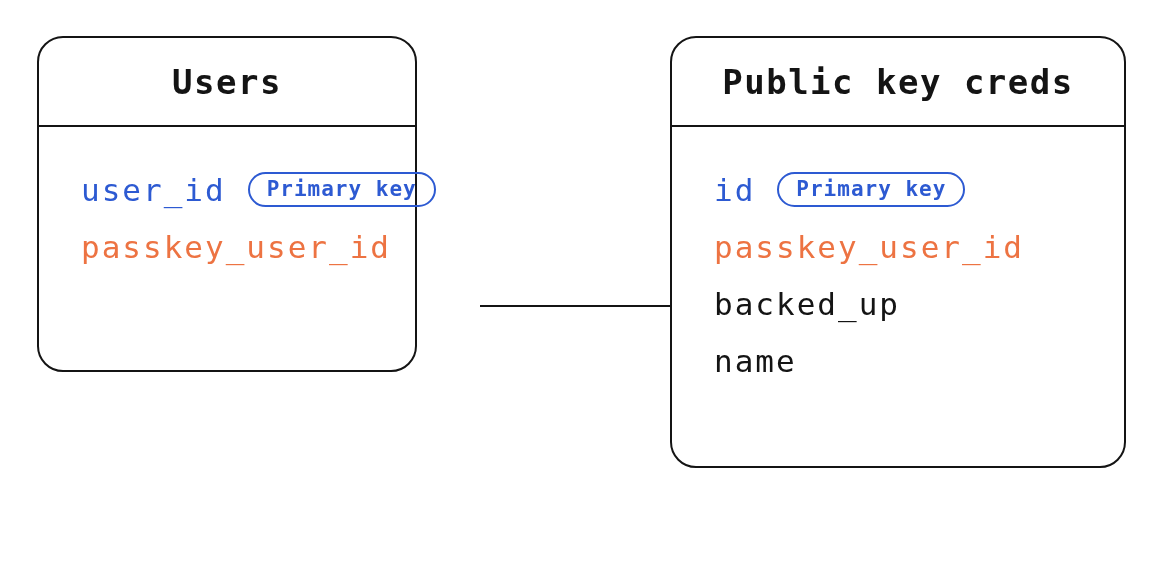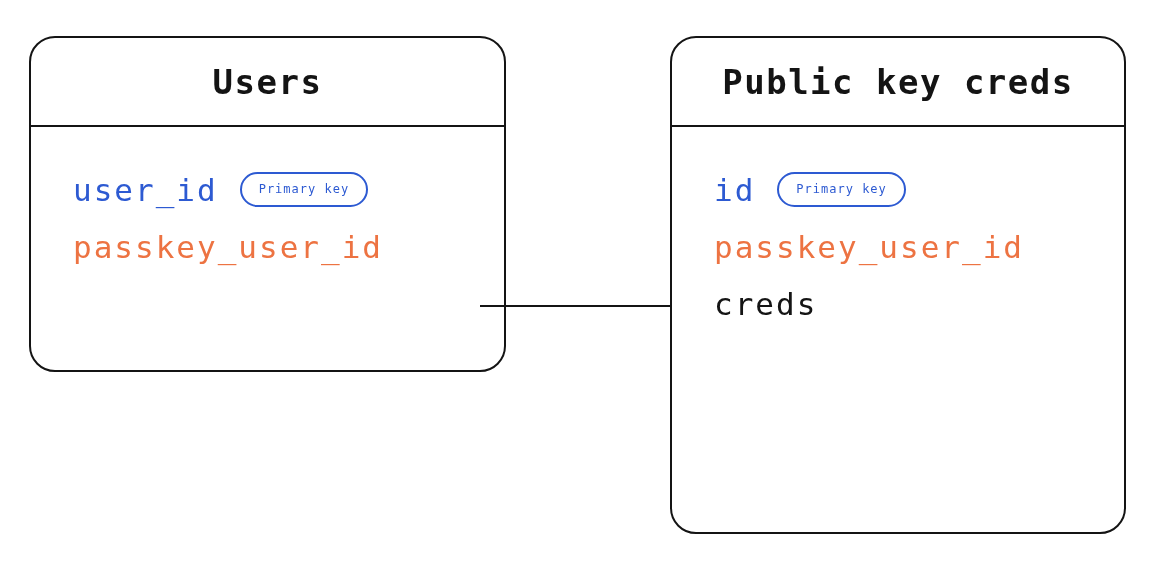--- a/index.html
+++ b/index.html
@@ -16,30 +16,30 @@
     overflow: hidden;
   }
   .table-card {
     position: absolute;
     box-sizing: border-box;
     background: var(--background, #ffffff);
     border: 2px solid var(--line, #141414);
     border-radius: 26px;
   }
   .table-card.users {
-    left: 29px;
+    left: 37px;
     top: 36px;
-    width: 477px;
+    width: 380px;
     height: 336px;
   }
   .table-card.pkc {
     left: 670px;
     top: 36px;
     width: 456px;
-    height: 498px;
+    height: 432px;
   }
   .table-header {
     height: 89px;
     box-sizing: border-box;
     border-bottom: 2px solid var(--line, #141414);
     display: flex;
     align-items: center;
     justify-content: center;
   }
   .table-title {
@@ -73,22 +73,22 @@
   }
   .pk-badge {
     display: inline-flex;
     align-items: center;
     box-sizing: border-box;
     height: 35px;
     padding: 0 17px 2px 17px;
     border: 2px solid var(--primary-key-blue, #2d5ad2);
     border-radius: 18px;
     color: var(--primary-key-blue, #2d5ad2);
-    font-size: 12px;
-    font-weight: normal;
+    font-size: 21px;
+    font-weight: bold;
     letter-spacing: 1px;
     white-space: nowrap;
   }
   .connector {
     position: absolute;
     left: 480px;
     top: 305px;
     width: 191px;
     height: 2px;
     background: var(--line, #141414);
@@ -122,18 +122,21 @@
     </div>
     <div class="table-body">
       <div class="field-row">
         <span class="field-name pk">id</span>
         <span class="pk-badge">Primary key</span>
       </div>
       <div class="field-row">
         <span class="field-name fk">passkey_user_id</span>
       </div>
       <div class="field-row">
-        <span class="field-name">creds</span>
+        <span class="field-name">backed_up</span>
+      </div>
+      <div class="field-row">
+        <span class="field-name">name</span>
       </div>
     </div>
   </div>
 
 </div>
 
 </body></html>

